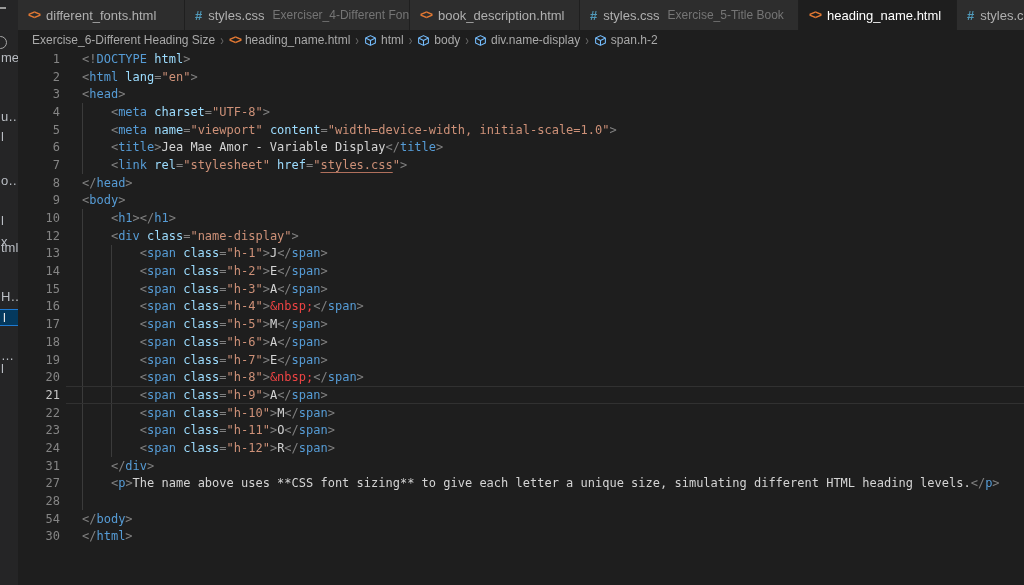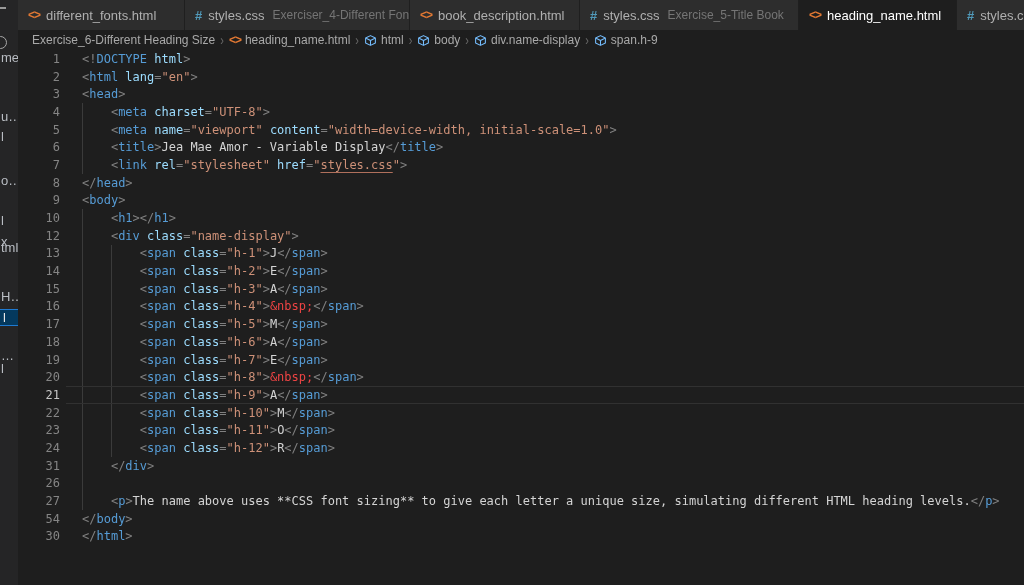--- a/index.html
+++ b/index.html
@@ -139,21 +139,21 @@
       </span>
       <span>div.name-display</span>
     </span>
     <span class="bc-sep">›</span>
     <span class="bc-item">
       <span>
         <svg viewBox="0 0 16 16" width="13" height="13">
           <path d="M8 2 L14 5 L14 11 L8 14 L2 11 L2 5 Z M2 5 L8 8 L14 5 M8 8 L8 14" fill="none" stroke="#75beff" stroke-width="1.3" stroke-linejoin="round"></path>
         </svg>
       </span>
-      <span>span.h-9</span>
+      <span>span.h-2</span>
     </span>
   </div>
 
 <div class="editor">
     <div class="line"><div class="ln">1</div><div class="code"><span class="tk-p">&lt;!</span><span class="tk-t">DOCTYPE</span><span class="tk-a"> html</span><span class="tk-p">&gt;</span></div></div>
     <div class="line"><div class="ln">2</div><div class="code"><span class="tk-p">&lt;</span><span class="tk-t">html</span><span class="tk-a"> lang</span><span class="tk-p">=</span><span class="tk-v">"en"</span><span class="tk-p">&gt;</span></div></div>
     <div class="line"><div class="ln">3</div><div class="code"><span class="tk-p">&lt;</span><span class="tk-t">head</span><span class="tk-p">&gt;</span></div></div>
     <div class="line"><div class="guide" style="left: 64px;"></div><div class="ln">4</div><div class="code"><span class="tk-w">    </span><span class="tk-p">&lt;</span><span class="tk-t">meta</span><span class="tk-a"> charset</span><span class="tk-p">=</span><span class="tk-v">"UTF-8"</span><span class="tk-p">&gt;</span></div></div>
     <div class="line"><div class="guide" style="left: 64px;"></div><div class="ln">5</div><div class="code"><span class="tk-w">    </span><span class="tk-p">&lt;</span><span class="tk-t">meta</span><span class="tk-a"> name</span><span class="tk-p">=</span><span class="tk-v">"viewport"</span><span class="tk-a"> content</span><span class="tk-p">=</span><span class="tk-v">"width=device-width, initial-scale=1.0"</span><span class="tk-p">&gt;</span></div></div>
     <div class="line"><div class="guide" style="left: 64px;"></div><div class="ln">6</div><div class="code"><span class="tk-w">    </span><span class="tk-p">&lt;</span><span class="tk-t">title</span><span class="tk-p">&gt;</span><span class="tk-x">Jea Mae Amor - Variable Display</span><span class="tk-p">&lt;/</span><span class="tk-t">title</span><span class="tk-p">&gt;</span></div></div>
@@ -168,17 +168,17 @@
     <div class="line"><div class="guide" style="left: 64px;"></div><div class="guide" style="left: 92.88px;"></div><div class="ln">16</div><div class="code"><span class="tk-w">        </span><span class="tk-p">&lt;</span><span class="tk-t">span</span><span class="tk-a"> class</span><span class="tk-p">=</span><span class="tk-v">"h-4"</span><span class="tk-p">&gt;</span><span class="tk-e">&amp;nbsp;</span><span class="tk-p">&lt;/</span><span class="tk-t">span</span><span class="tk-p">&gt;</span></div></div>
     <div class="line"><div class="guide" style="left: 64px;"></div><div class="guide" style="left: 92.88px;"></div><div class="ln">17</div><div class="code"><span class="tk-w">        </span><span class="tk-p">&lt;</span><span class="tk-t">span</span><span class="tk-a"> class</span><span class="tk-p">=</span><span class="tk-v">"h-5"</span><span class="tk-p">&gt;</span><span class="tk-x">M</span><span class="tk-p">&lt;/</span><span class="tk-t">span</span><span class="tk-p">&gt;</span></div></div>
     <div class="line"><div class="guide" style="left: 64px;"></div><div class="guide" style="left: 92.88px;"></div><div class="ln">18</div><div class="code"><span class="tk-w">        </span><span class="tk-p">&lt;</span><span class="tk-t">span</span><span class="tk-a"> class</span><span class="tk-p">=</span><span class="tk-v">"h-6"</span><span class="tk-p">&gt;</span><span class="tk-x">A</span><span class="tk-p">&lt;/</span><span class="tk-t">span</span><span class="tk-p">&gt;</span></div></div>
     <div class="line"><div class="guide" style="left: 64px;"></div><div class="guide" style="left: 92.88px;"></div><div class="ln">19</div><div class="code"><span class="tk-w">        </span><span class="tk-p">&lt;</span><span class="tk-t">span</span><span class="tk-a"> class</span><span class="tk-p">=</span><span class="tk-v">"h-7"</span><span class="tk-p">&gt;</span><span class="tk-x">E</span><span class="tk-p">&lt;/</span><span class="tk-t">span</span><span class="tk-p">&gt;</span></div></div>
     <div class="line"><div class="guide" style="left: 64px;"></div><div class="guide" style="left: 92.88px;"></div><div class="ln">20</div><div class="code"><span class="tk-w">        </span><span class="tk-p">&lt;</span><span class="tk-t">span</span><span class="tk-a"> class</span><span class="tk-p">=</span><span class="tk-v">"h-8"</span><span class="tk-p">&gt;</span><span class="tk-e">&amp;nbsp;</span><span class="tk-p">&lt;/</span><span class="tk-t">span</span><span class="tk-p">&gt;</span></div></div>
     <div class="line active"><div class="guide" style="left: 64px;"></div><div class="guide" style="left: 92.88px;"></div><div class="hl"></div><div class="ln">21</div><div class="code"><span class="tk-w">        </span><span class="tk-p">&lt;</span><span class="tk-t">span</span><span class="tk-a"> class</span><span class="tk-p">=</span><span class="tk-v">"h-9"</span><span class="tk-p">&gt;</span><span class="tk-x">A</span><span class="tk-p">&lt;/</span><span class="tk-t">span</span><span class="tk-p">&gt;</span></div></div>
     <div class="line"><div class="guide" style="left: 64px;"></div><div class="guide" style="left: 92.88px;"></div><div class="ln">22</div><div class="code"><span class="tk-w">        </span><span class="tk-p">&lt;</span><span class="tk-t">span</span><span class="tk-a"> class</span><span class="tk-p">=</span><span class="tk-v">"h-10"</span><span class="tk-p">&gt;</span><span class="tk-x">M</span><span class="tk-p">&lt;/</span><span class="tk-t">span</span><span class="tk-p">&gt;</span></div></div>
     <div class="line"><div class="guide" style="left: 64px;"></div><div class="guide" style="left: 92.88px;"></div><div class="ln">23</div><div class="code"><span class="tk-w">        </span><span class="tk-p">&lt;</span><span class="tk-t">span</span><span class="tk-a"> class</span><span class="tk-p">=</span><span class="tk-v">"h-11"</span><span class="tk-p">&gt;</span><span class="tk-x">O</span><span class="tk-p">&lt;/</span><span class="tk-t">span</span><span class="tk-p">&gt;</span></div></div>
     <div class="line"><div class="guide" style="left: 64px;"></div><div class="guide" style="left: 92.88px;"></div><div class="ln">24</div><div class="code"><span class="tk-w">        </span><span class="tk-p">&lt;</span><span class="tk-t">span</span><span class="tk-a"> class</span><span class="tk-p">=</span><span class="tk-v">"h-12"</span><span class="tk-p">&gt;</span><span class="tk-x">R</span><span class="tk-p">&lt;/</span><span class="tk-t">span</span><span class="tk-p">&gt;</span></div></div>
     <div class="line"><div class="guide" style="left: 64px;"></div><div class="ln">31</div><div class="code"><span class="tk-w">    </span><span class="tk-p">&lt;/</span><span class="tk-t">div</span><span class="tk-p">&gt;</span></div></div>
-    <div class="line"><div class="guide" style="left: 64px;"></div><div class="ln">26</div><div class="code"></div></div>
     <div class="line"><div class="guide" style="left: 64px;"></div><div class="ln">27</div><div class="code"><span class="tk-w">    </span><span class="tk-p">&lt;</span><span class="tk-t">p</span><span class="tk-p">&gt;</span><span class="tk-x">The name above uses **CSS font sizing** to give each letter a unique size, simulating different HTML heading levels.</span><span class="tk-p">&lt;/</span><span class="tk-t">p</span><span class="tk-p">&gt;</span></div></div>
+    <div class="line"><div class="guide" style="left: 64px;"></div><div class="ln">28</div><div class="code"></div></div>
     <div class="line"><div class="ln">54</div><div class="code"><span class="tk-p">&lt;/</span><span class="tk-t">body</span><span class="tk-p">&gt;</span></div></div>
     <div class="line"><div class="ln">30</div><div class="code"><span class="tk-p">&lt;/</span><span class="tk-t">html</span><span class="tk-p">&gt;</span></div></div>
   </div>
 
 </body></html>

